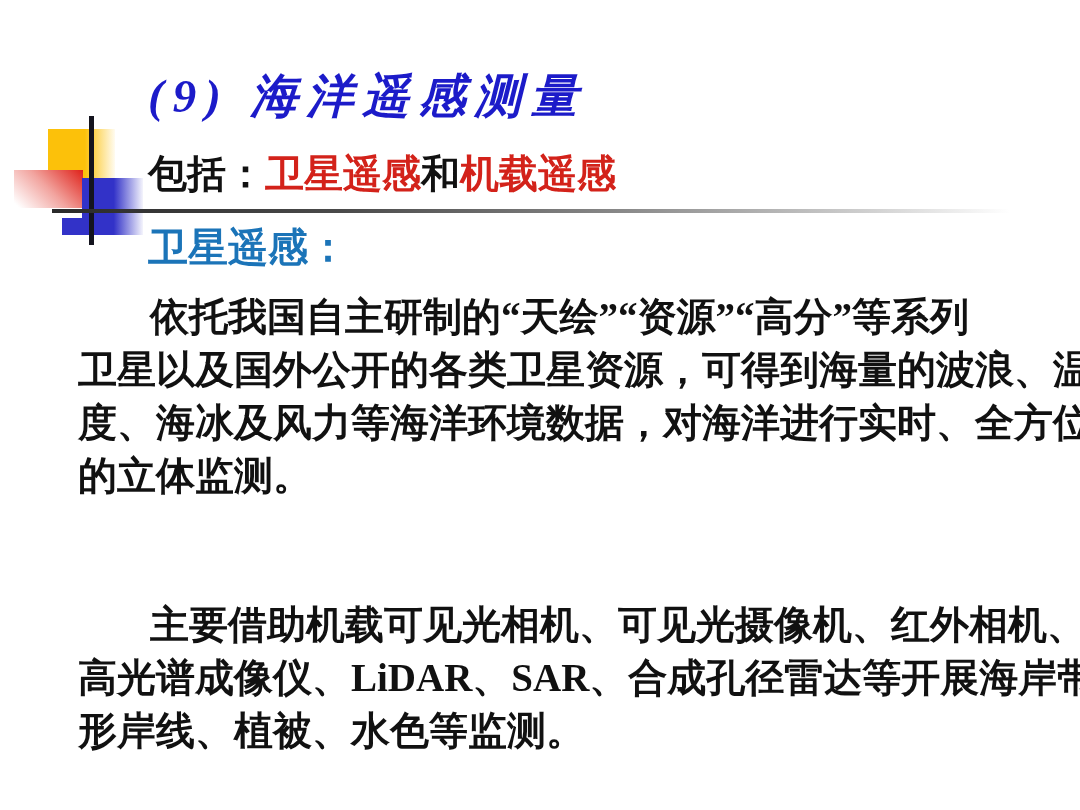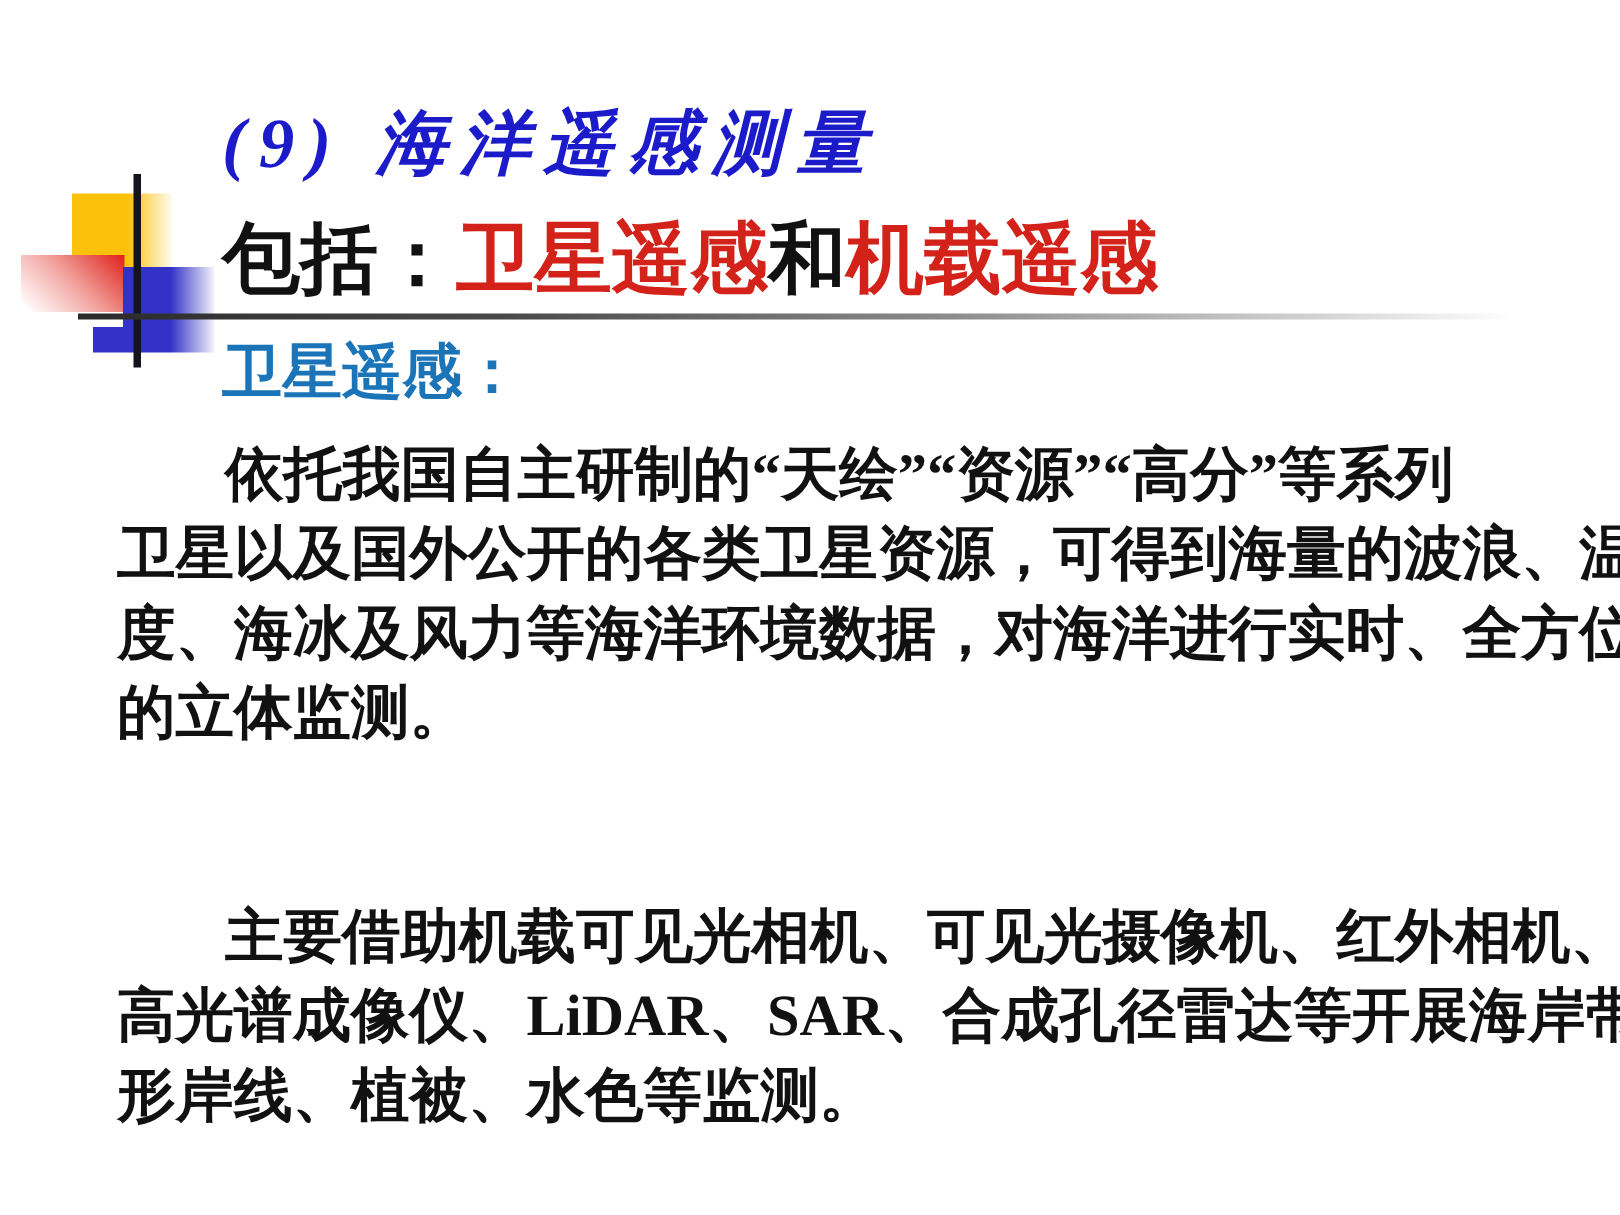--- a/index.html
+++ b/index.html
@@ -47,21 +47,21 @@
   .title {
     left: 148px; top: 66px;
     font-size: 47px; line-height: 60px;
     font-weight: bold; font-style: italic;
     letter-spacing: 9px;
     color: var(--title_blue, #1c1bc9);
     white-space: nowrap;
   }
   .subtitle {
     left: 148px; top: 148px;
-    font-size: 52px; line-height: 52px;
+    font-size: 39px; line-height: 52px;
     font-weight: bold;
     color: var(--body_text, #111111);
     white-space: nowrap;
   }
   .subtitle .red { color: var(--emphasis_red, #d3221a); }
 
   .sec-heading {
     font-size: 40px; line-height: 52px;
     font-weight: bold;
     color: var(--heading_blue, #1b74b8);

